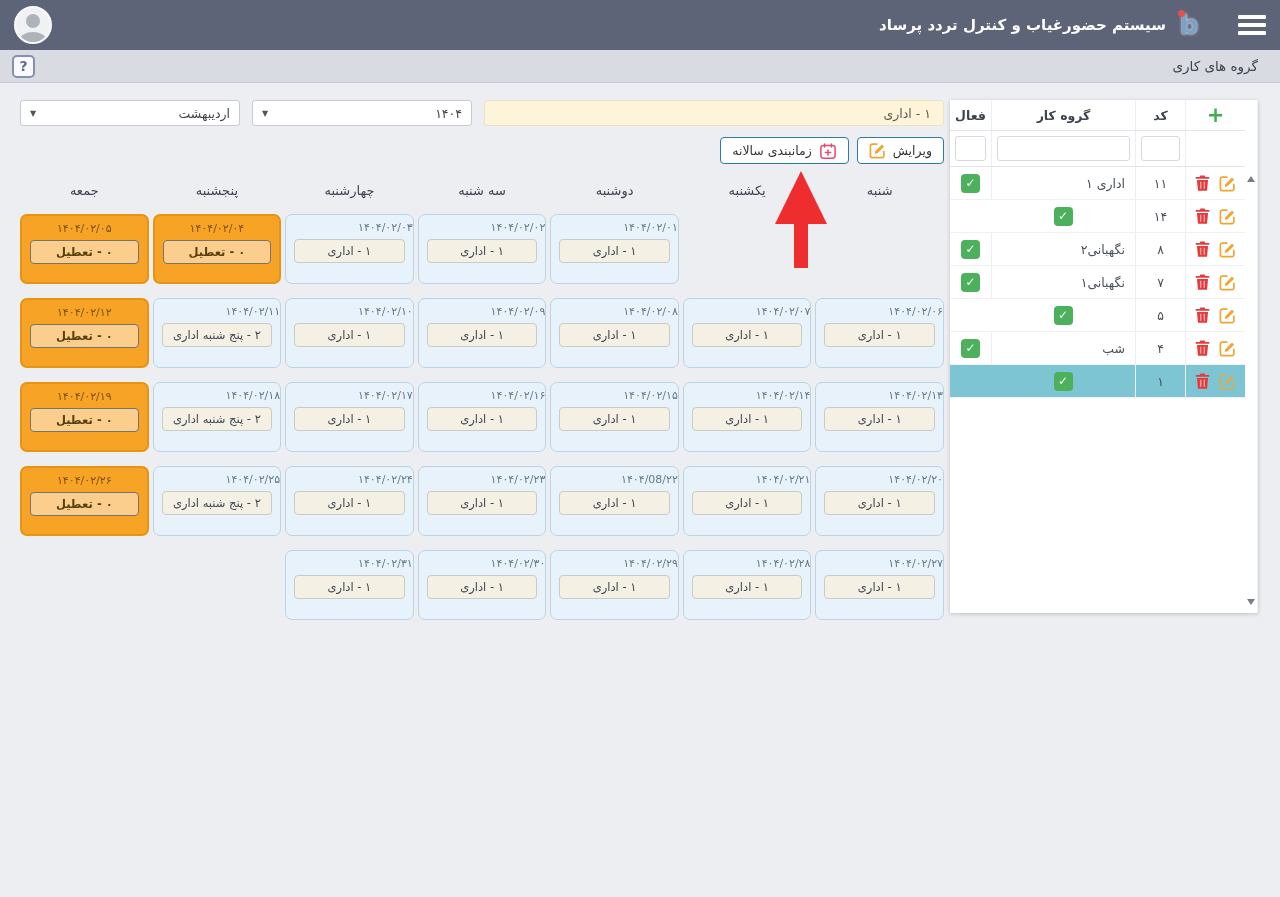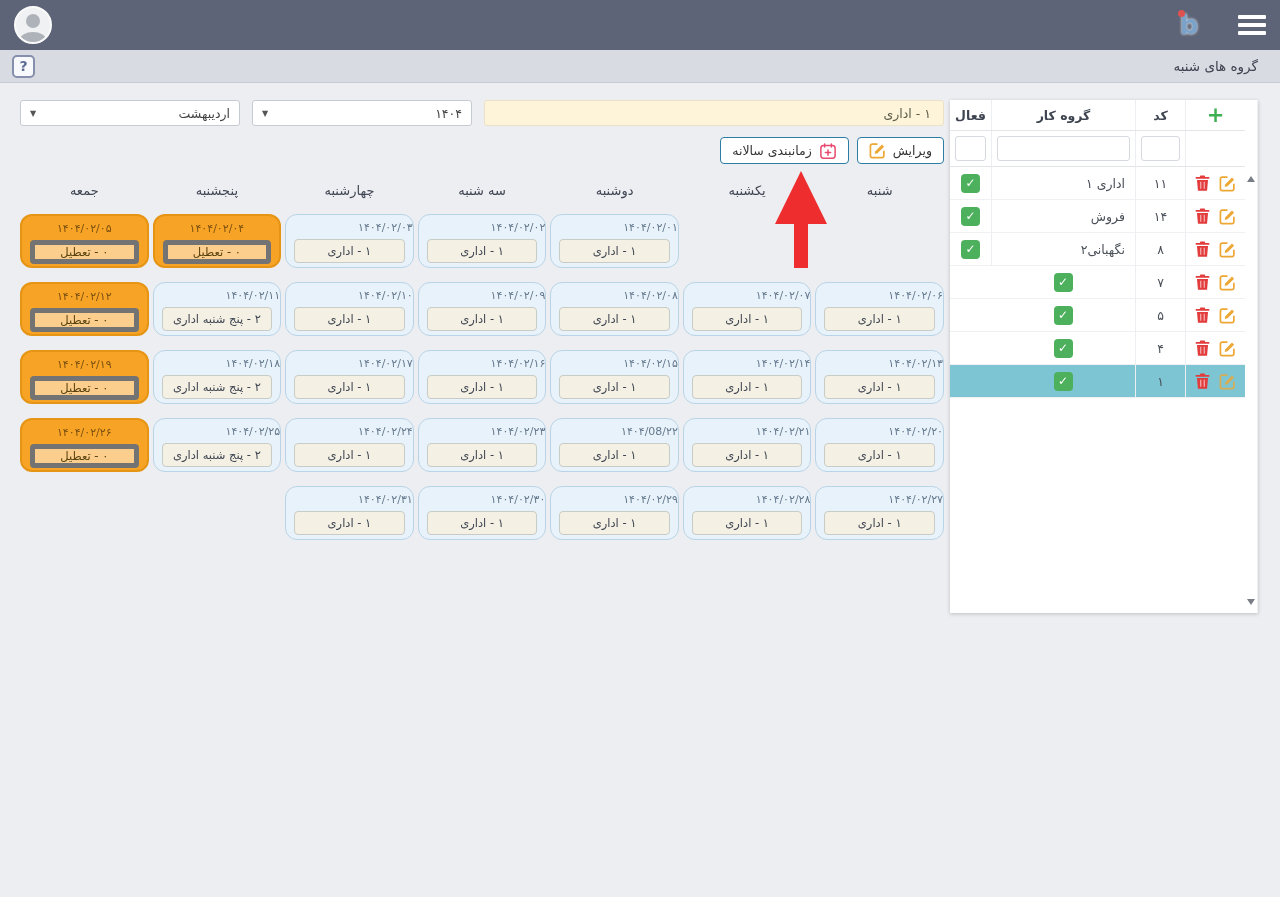--- a/index.html
+++ b/index.html
@@ -63,52 +63,53 @@
                 justify-content:space-between; padding:0 9px; font-size:12.5px; color:#444; cursor:pointer; flex-shrink:0; }
   .chev { font-size:8px; color:#555; }
   .btn-row { display:flex; gap:8px; margin-top:11px; height:27px; }
   .btn { background:#fff; border:1px solid #2d7ca3; border-radius:4px; display:flex; align-items:center; gap:7px;
          padding:0 11px; font-size:12.5px; color:#333; cursor:pointer; }
   
   .cal-head { display:grid; grid-template-columns:repeat(7,1fr); gap:4px; margin-top:19px; font-size:13px; color:#3f4552; }
   .cal-head .wd { text-align:center; }
   .week { display:grid; grid-template-columns:repeat(7,1fr); gap:4px; margin-top:14px; }
   .week:first-of-type { margin-top:16px; }
-  .cell { height:54px; border-radius:12px; }
+  .cell { height:70px; border-radius:7px; }
   .cell.work { background:#e8f2fa; border:1px solid #b9d4e6; cursor:pointer; }
   .cell.holiday { background:#f7a426; border:2px solid #e59414; cursor:pointer; }
   .cell .date { text-align:center; font-size:11px; padding-top:6px; letter-spacing:.5px; }
   .work .date { color:#64788c;text-align:right; }
   .holiday .date { color:#7a4f10; }
   .cell .slot { margin:5px 8px 0; height:24px; border-radius:4px; display:flex; align-items:center; justify-content:center; font-size:11.5px; }
   .work .slot { background:#f4f0e4; border:1px solid #c8cbc6; color:#3f4652; }
-  .holiday .slot { background:#fbce8d; border:5px solid #737373; color:#59410f; }
+  .holiday .slot { background:#fbce8d; border:1px solid #737373; color:#59410f;font-weight:bold; }
   
   .arrow { position:absolute; left:755px; top:71px; width:52px; display:flex; flex-direction:column; align-items:center; z-index:10; }
   .arrow .head { width:0; height:0; border-left:26px solid transparent; border-right:26px solid transparent; border-bottom:53px solid #ee2d2e; }
   .arrow .shaft { width:14px; height:44px; background:#ee2d2e; }
 </style>
 </head>
 <body>
 
 <div class="header">
   <div class="hamburger">
     <span></span>
       <span></span>
       <span></span>
   </div>
   <div class="brand">
     <span class="logo">b</span>
+    <span class="app-title">سیستم حضورغیاب و کنترل تردد پرساد</span>
   </div>
   <div class="hspacer"></div>
   <div class="avatar"></div>
 </div>
 
 <div class="subheader">
-  <span class="page-title">گروه های شنبه</span>
+  <span class="page-title">گروه های کاری</span>
   <div class="hspacer"></div>
   <div class="help-btn">?</div>
 </div>
 
 <div class="content">
 
   <div class="side-panel">
     <div class="scroll-strip">
       <div class="arr-up"></div>
       <div class="arr-down"></div>
@@ -165,21 +166,20 @@
                 </svg>
               </span>
               <span class="icon trash">
                 <svg width="15" height="16" viewBox="0 0 24 26">
                   <path fill="#e23c3c" d="M8.5 1h7l1 2.2H23v3H1v-3h6.5L8.5 1zM3 8h18l-1.6 17.5H4.6L3 8z"></path>
                   <path fill="#ffffff" opacity=".55" d="M8 11h2.2v11.5H8zM13.8 11H16v11.5h-2.2z"></path>
                 </svg>
               </span>
             </div>
             <div class="td code">۱۴</div>
-            <div class="td gname">فروش</div>
             <div class="td active">
               <span class="chk">✓</span>
             </div>
           </div>
           <div class="t-row">
             <div class="td actions">
               <span class="icon edit">
                 <svg width="17" height="17" viewBox="0 0 24 24">
                   <path fill="none" stroke="#eda735" stroke-width="2.4" d="M21 12.5v7A2.5 2.5 0 0 1 18.5 22h-14A2.5 2.5 0 0 1 2 19.5v-14A2.5 2.5 0 0 1 4.5 3H12"></path>
                   <path fill="#eda735" d="M9 13l9.3-9.3 3 3L12 16l-4 1 1-4z"></path>
@@ -207,20 +207,21 @@
                 </svg>
               </span>
               <span class="icon trash">
                 <svg width="15" height="16" viewBox="0 0 24 26">
                   <path fill="#e23c3c" d="M8.5 1h7l1 2.2H23v3H1v-3h6.5L8.5 1zM3 8h18l-1.6 17.5H4.6L3 8z"></path>
                   <path fill="#ffffff" opacity=".55" d="M8 11h2.2v11.5H8zM13.8 11H16v11.5h-2.2z"></path>
                 </svg>
               </span>
             </div>
             <div class="td code">۷</div>
+            <div class="td gname">نگهبانی۱</div>
             <div class="td active">
               <span class="chk">✓</span>
             </div>
           </div>
           <div class="t-row">
             <div class="td actions">
               <span class="icon edit">
                 <svg width="17" height="17" viewBox="0 0 24 24">
                   <path fill="none" stroke="#eda735" stroke-width="2.4" d="M21 12.5v7A2.5 2.5 0 0 1 18.5 22h-14A2.5 2.5 0 0 1 2 19.5v-14A2.5 2.5 0 0 1 4.5 3H12"></path>
                   <path fill="#eda735" d="M9 13l9.3-9.3 3 3L12 16l-4 1 1-4z"></path>
@@ -247,20 +248,21 @@
                 </svg>
               </span>
               <span class="icon trash">
                 <svg width="15" height="16" viewBox="0 0 24 26">
                   <path fill="#e23c3c" d="M8.5 1h7l1 2.2H23v3H1v-3h6.5L8.5 1zM3 8h18l-1.6 17.5H4.6L3 8z"></path>
                   <path fill="#ffffff" opacity=".55" d="M8 11h2.2v11.5H8zM13.8 11H16v11.5h-2.2z"></path>
                 </svg>
               </span>
             </div>
             <div class="td code">۴</div>
+            <div class="td gname">شب</div>
             <div class="td active">
               <span class="chk">✓</span>
             </div>
           </div>
           <div class="t-row selected">
             <div class="td actions">
               <span class="icon edit">
                 <svg width="17" height="17" viewBox="0 0 24 24">
                   <path fill="none" stroke="#eda735" stroke-width="2.4" d="M21 12.5v7A2.5 2.5 0 0 1 18.5 22h-14A2.5 2.5 0 0 1 2 19.5v-14A2.5 2.5 0 0 1 4.5 3H12"></path>
                   <path fill="#eda735" d="M9 13l9.3-9.3 3 3L12 16l-4 1 1-4z"></path>

